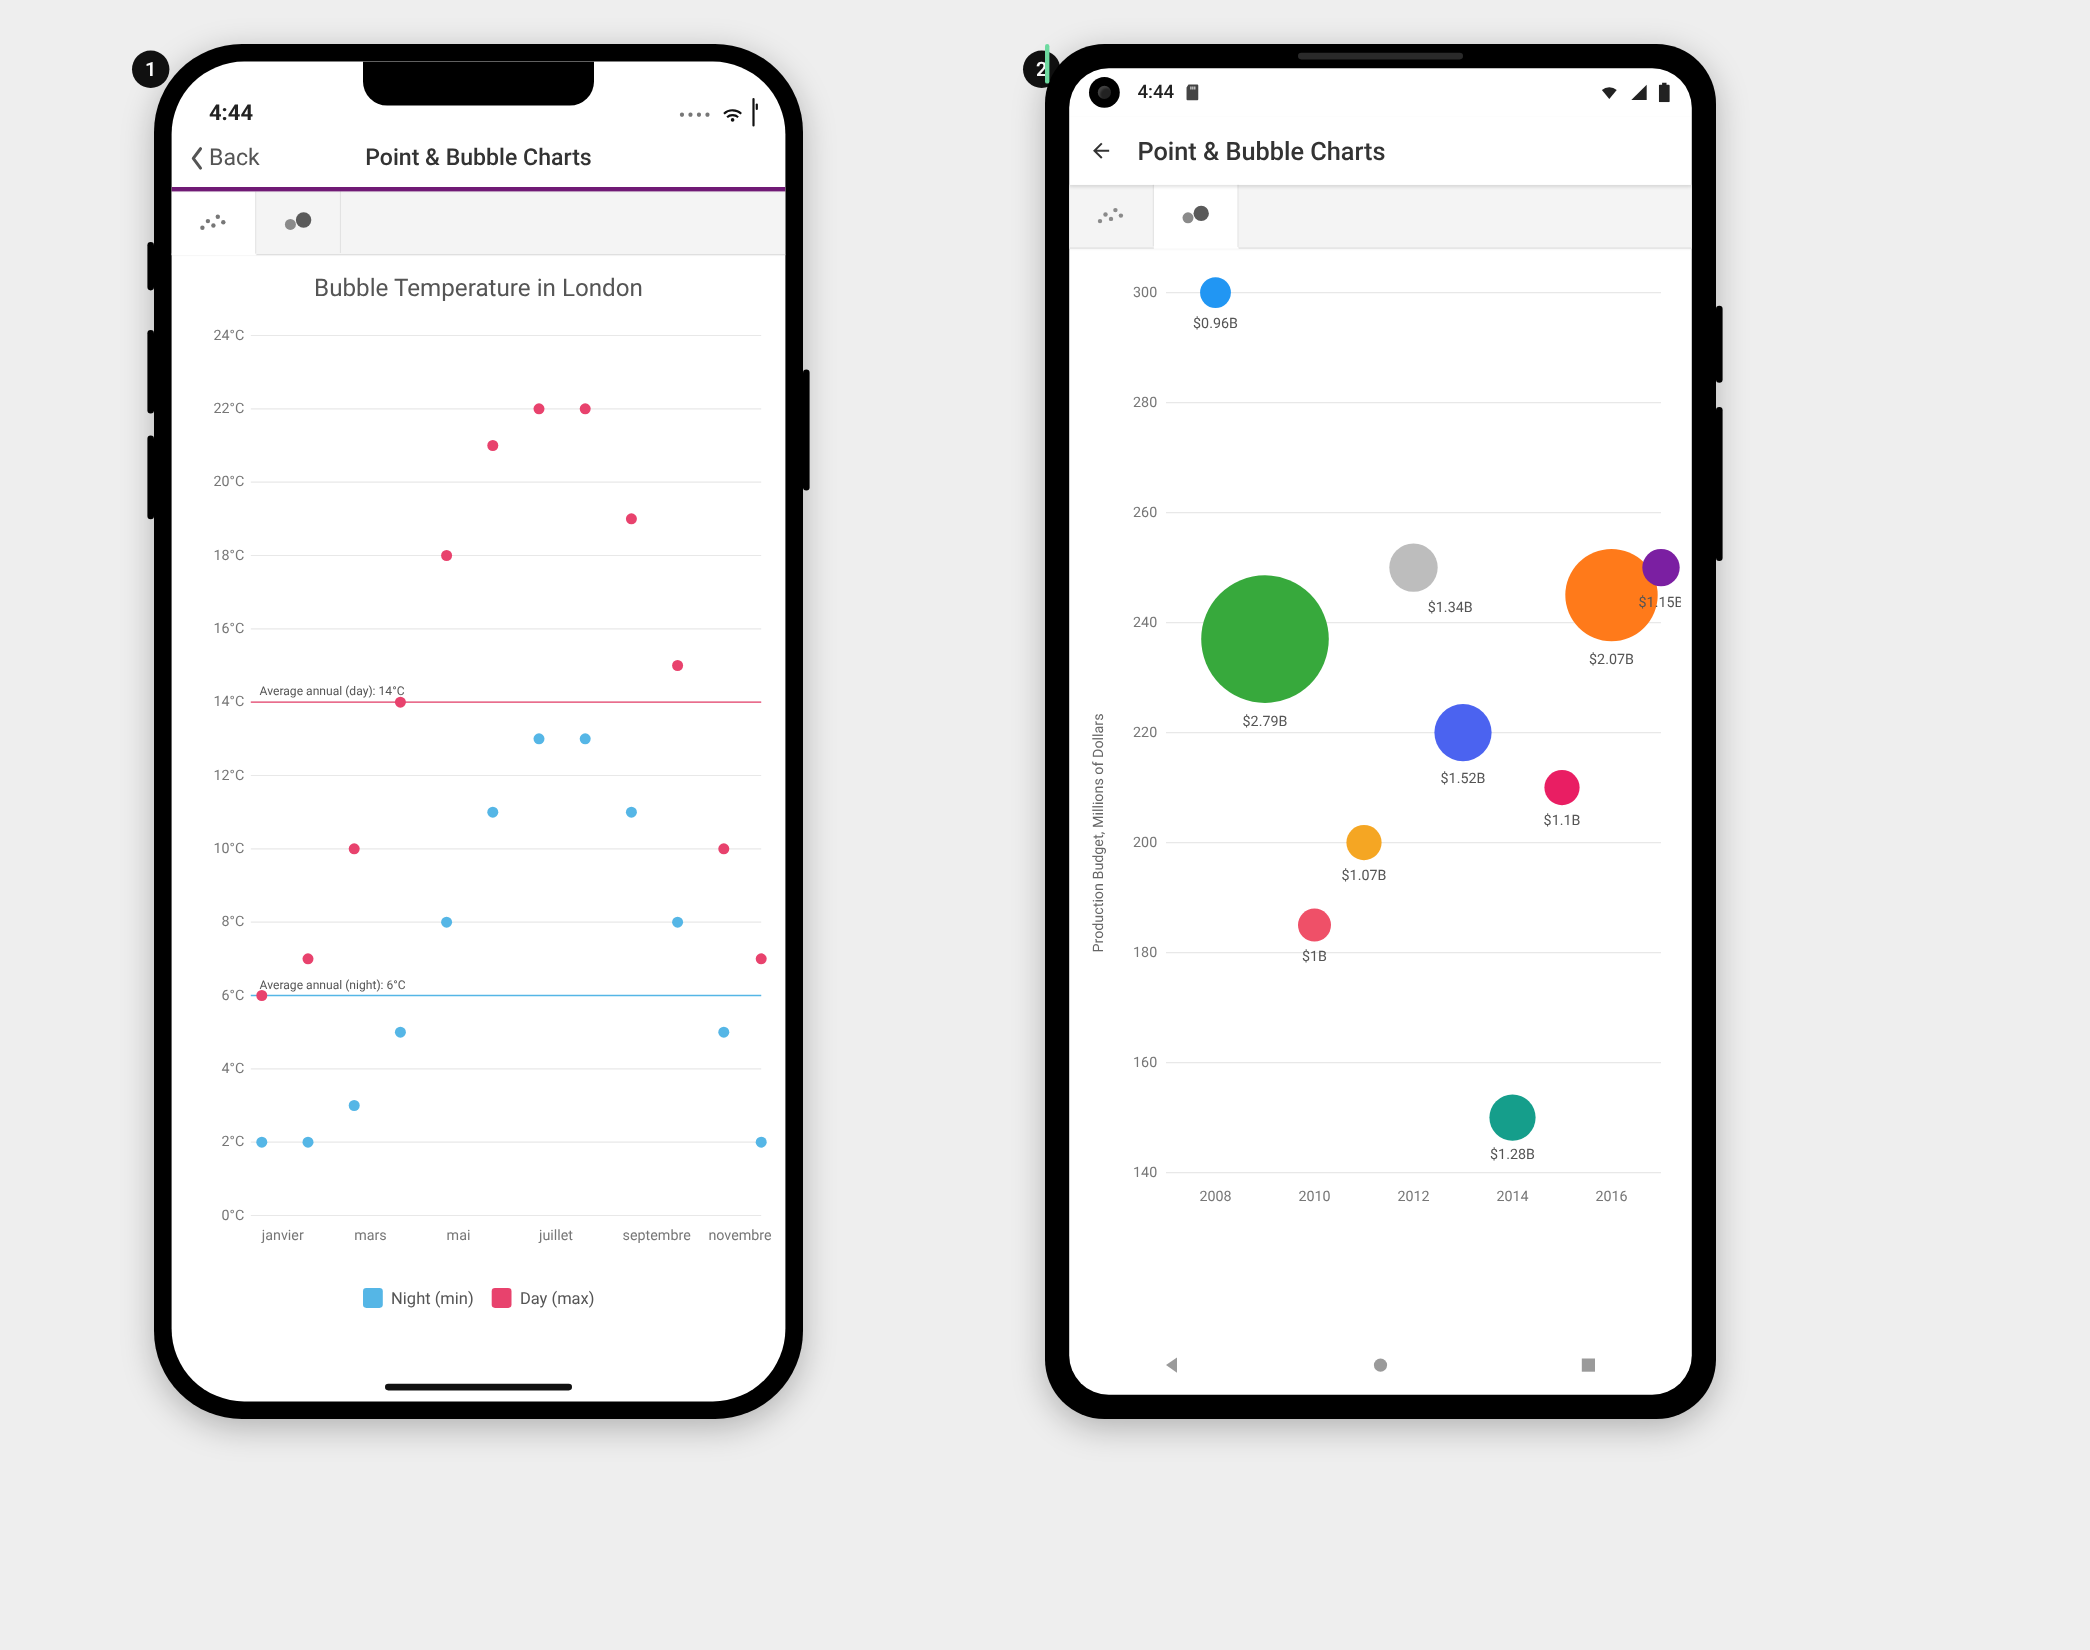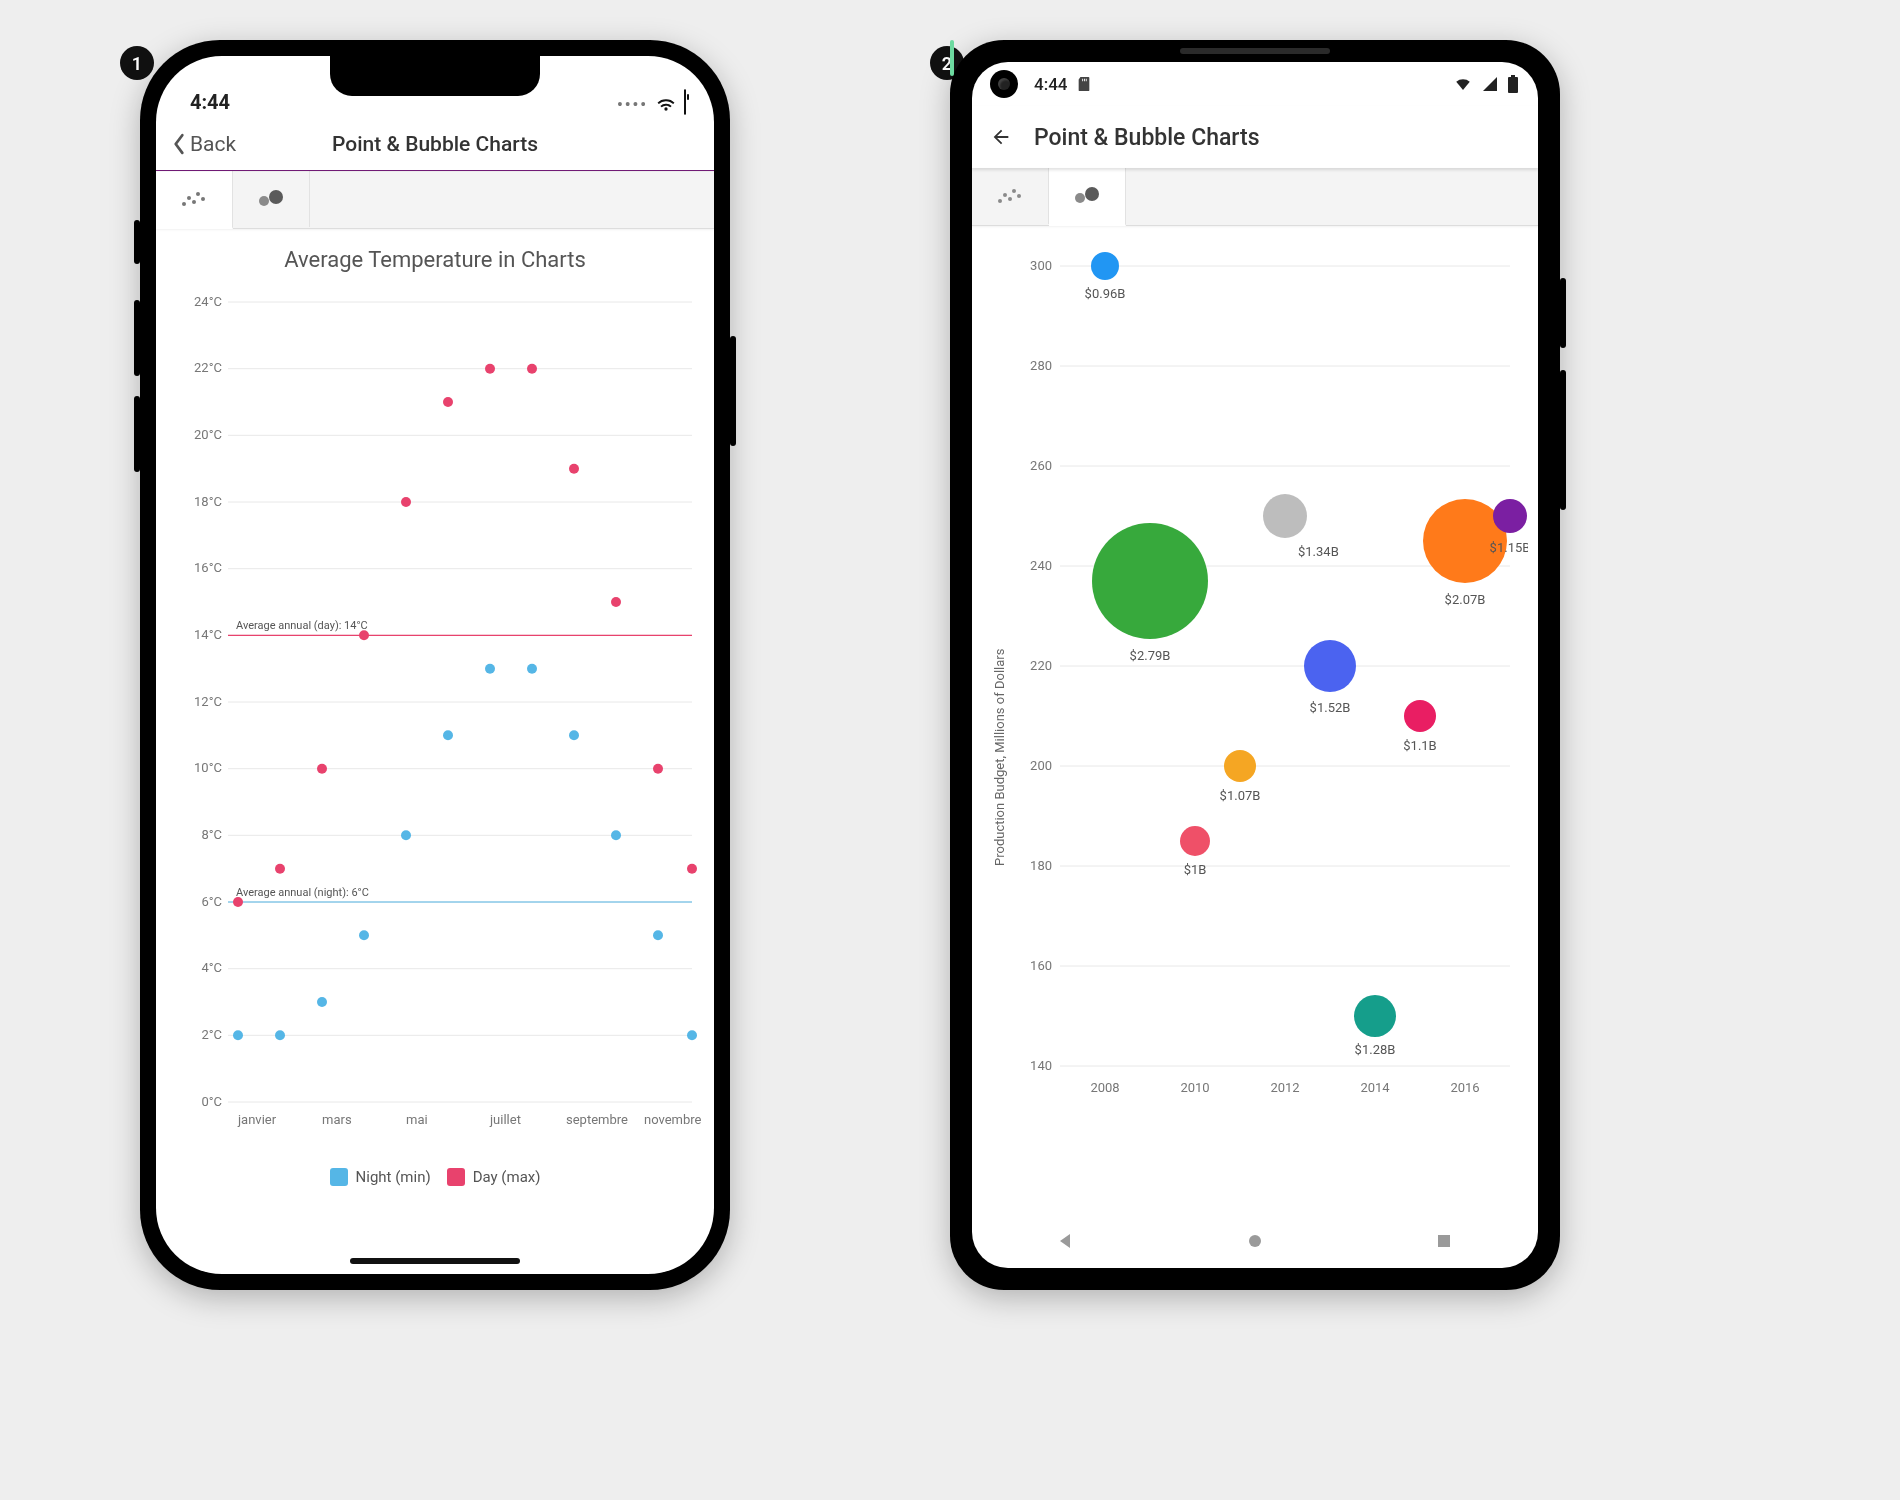--- a/index.html
+++ b/index.html
@@ -138,21 +138,21 @@
   .ios-status .batt .fill {
     background:#111; height:100%; width:85%;
     border-radius:2px;
   }
 
   
   .ios-nav {
     height: 52px;
     display:flex;
     align-items:center;
-    border-bottom: 1px solid #701a75;
+    border-bottom: 4px solid #701a75;
     box-shadow: 0 1px 0 rgba(0,0,0,0.03);
   }
   .ios-nav .back {
     display:flex; align-items:center;
     color:#555; font-size:21px;
     padding-left:14px; gap:2px;
   }
   .ios-nav .chev svg { width:18px; height:22px; display:block; }
   .ios-nav .title {
     position:absolute; left:0; right:0;
@@ -336,21 +336,21 @@
           </svg>
         </div>
         <div class="tab">
           <svg width="30" height="22" viewBox="0 0 30 22">
             <circle cx="8" cy="13" r="5" fill="#8a8a8a"></circle>
             <circle cx="20" cy="9" r="7" fill="#5a5a5a"></circle>
           </svg>
         </div>
       </div>
 
-      <div class="chart-title">Average Temperature in Charts</div>
+      <div class="chart-title">Bubble Temperature in London</div>
 
       <div class="plot-wrap">
         <svg class="plot" width="540" height="880" viewBox="0 0 540 880">
 
           <g class="axis">
 
             <g>
               <line class="gridline" x1="64" x2="528" y1="20" y2="20"></line>
                 <text x="58" y="24" text-anchor="end">24°C</text>
             </g>

